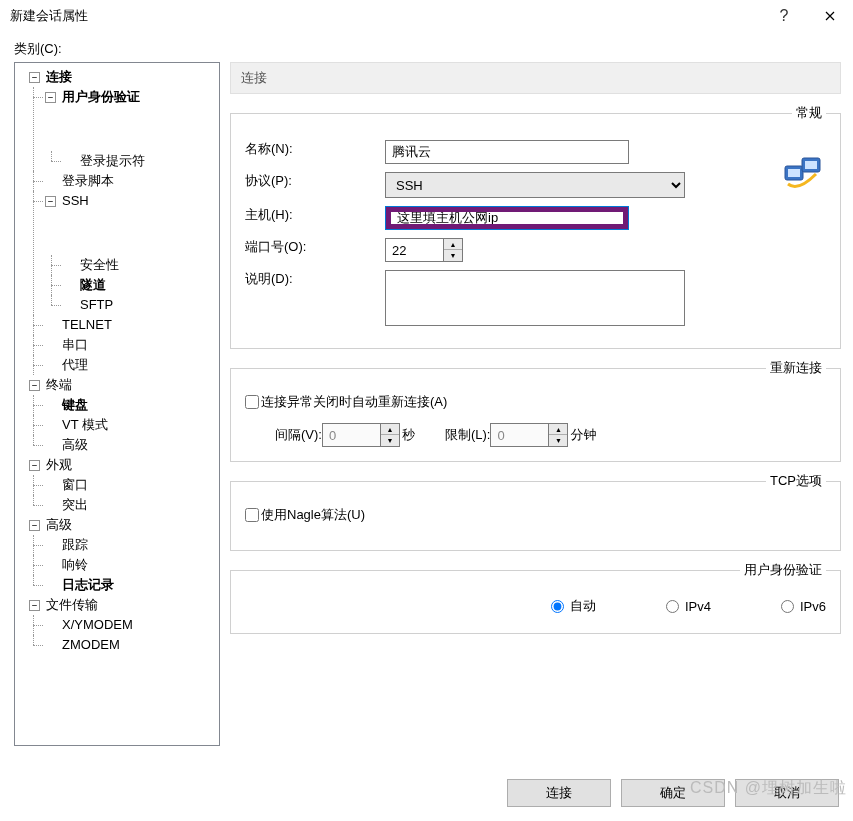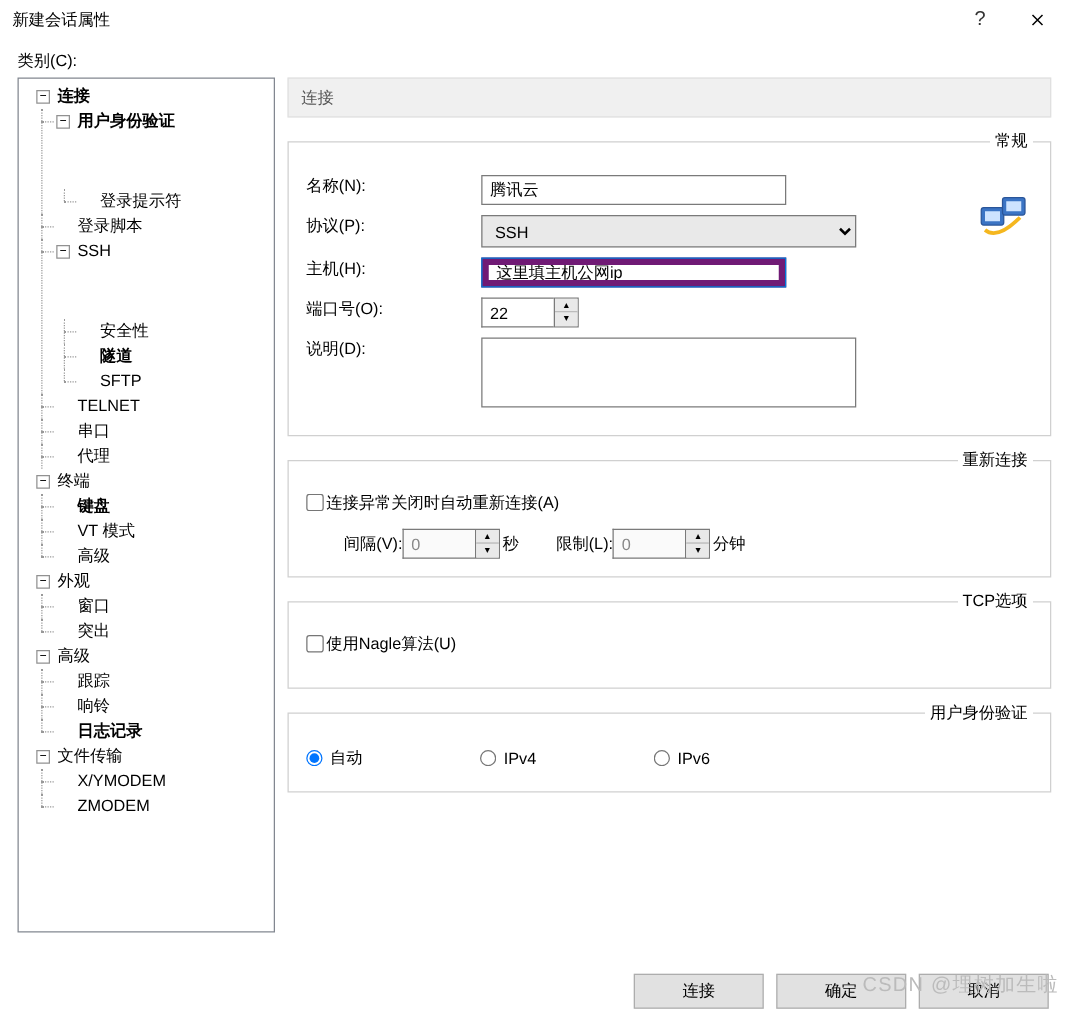--- a/index.html
+++ b/index.html
@@ -51,21 +51,21 @@
 .spinner-btns div { width: 18px; height: 11px; background: #e9e9e9; font-size: 7px; text-align: center; line-height: 11px; }
 .spinner-btns div:first-child { border-bottom: 1px solid #adadad; }
 textarea.desc { width: 300px; height: 56px; border: 1px solid #7a7a7a; padding: 4px 6px; resize: none; overflow-y: scroll; }
 .icon-box { position: absolute; right: 16px; top: 30px; width: 42px; height: 42px; }
 
 .checkbox-row { display: flex; align-items: center; gap: 2px; margin: 6px 0 12px 0; }
 .checkbox-row input[type=checkbox] { width: 14px; height: 14px; margin: 0; }
 .inline-row { display: flex; align-items: center; padding-left: 30px; }
 .inline-row label { margin-right: 0; }
 
-.radio-row { display: flex; gap: 94px; align-items: center; margin: 8px 0 4px 0; }
+.radio-row { display: flex; gap: 70px; align-items: center; margin: 8px 0 4px 0; justify-content: flex-end; }
 .radio-row label { display: flex; align-items: center; gap: 6px; }
 .radio-row input { margin: 0; }
 
 
 .button-bar { position: absolute; right: 14px; bottom: 14px; display: flex; gap: 10px; }
 .btn { width: 104px; height: 28px; border: 1px solid #adadad; background: #e1e1e1; text-align: center; line-height: 26px; }
 
 .watermark { position: absolute; right: 6px; bottom: 22px; color: #bbb; font-size: 16px; pointer-events: none; letter-spacing: 1px; }
 </style>
 </head>

